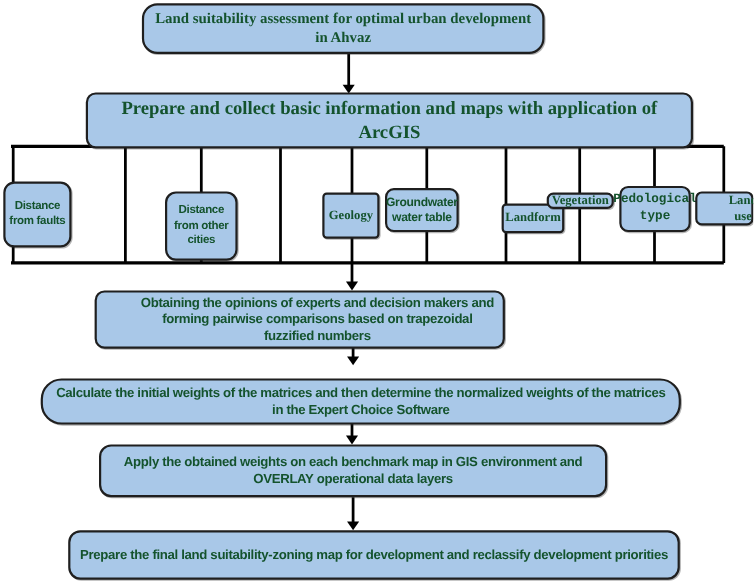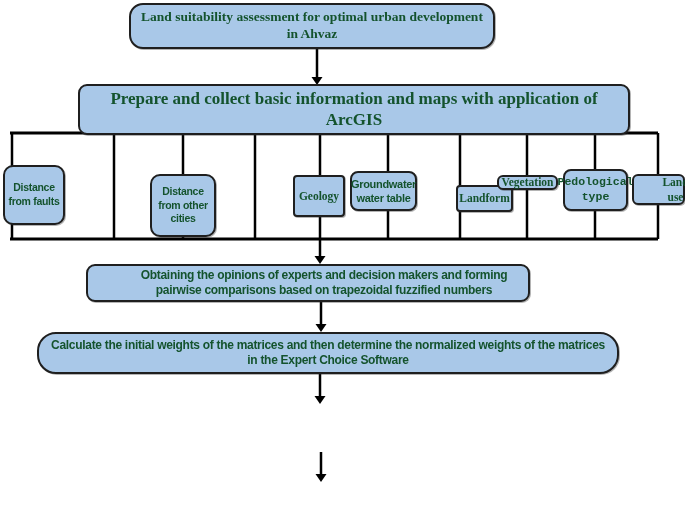--- a/index.html
+++ b/index.html
@@ -76,25 +76,27 @@
     <g>
       <line x1="321" y1="452" x2="321" y2="475" stroke="#000" stroke-width="2.5"></line>
       <polygon points="315.5,474 326.5,474 321,482" fill="#000"></polygon>
     </g>
   </svg>
 
   <div class="node main serif" style="left:129px;top:3px;width:366px;min-height:46px;border-radius:14px;font-size:13.5px;border-width:2.5px;">Land suitability assessment for optimal urban development in Ahvaz</div>
 
   <div class="node main serif" style="left:78px;top:84px;width:552px;min-height:30px;border-radius:9px;font-size:17px;">Prepare and collect basic information and maps with application of ArcGIS</div>
 
-  <div class="node main sans" style="left:86px;top:264px;width:444px;min-height:37px;border-radius:9px;font-size:12px;padding-left:38px;">Obtaining the opinions of experts and decision makers and forming pairwise comparisons based on trapezoidal fuzzified numbers</div>
+  <div class="node main sans" style="left:86px;top:264px;width:373px;min-height:37px;border-radius:9px;font-size:12px;padding-left:38px;">Obtaining the opinions of experts and decision makers and forming pairwise comparisons based on trapezoidal fuzzified numbers</div>
 
-  <div class="node main sans" style="left:37px;top:332px;width:582px;min-height:42px;border-radius:19px;font-size:12px;">Calculate the initial weights of the matrices and then determine the normalized weights of the matrices in the Expert Choice Software</div>
+  <div class="node main sans" style="left:37px;top:344px;width:582px;min-height:42px;border-radius:19px;font-size:12px;">Calculate the initial weights of the matrices and then determine the normalized weights of the matrices in the Expert Choice Software</div>
 
+  <div class="node main sans" style="left:90px;top:404px;width:462px;min-height:48px;border-radius:11px;font-size:12px;">Apply the obtained weights on each benchmark map in GIS environment and OVERLAY operational data layers</div>
 
+  <div class="node main sans" style="left:62px;top:482px;width:556px;min-height:45px;border-radius:11px;font-size:12px;">Prepare the final land suitability-zoning map for development and reclassify development priorities</div>
 
   <div class="node crit sans" style="left:3px;top:165px;width:62px;height:60px;border-radius:10px;">Distance from faults</div>
 
 
   <div class="node crit sans" style="left:150px;top:158px;width:66px;height:63px;border-radius:10px;margin-top:16px;">Distance from other cities</div>
 
 
   <div class="node crit serif" style="left:293px;top:175px;width:52px;height:42px;border-radius:4px;">Geology</div>
 
   <div class="node crit sans" style="left:350px;top:171px;width:67px;height:40px;border-radius:8px;font-size:11px;">Groundwater water table</div>

